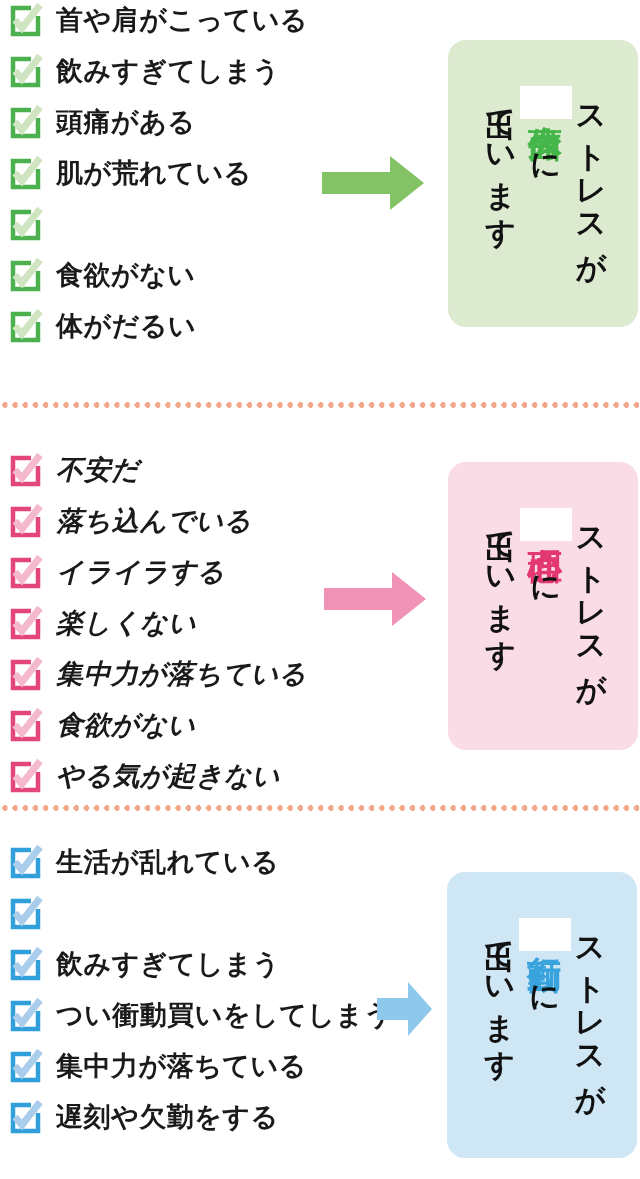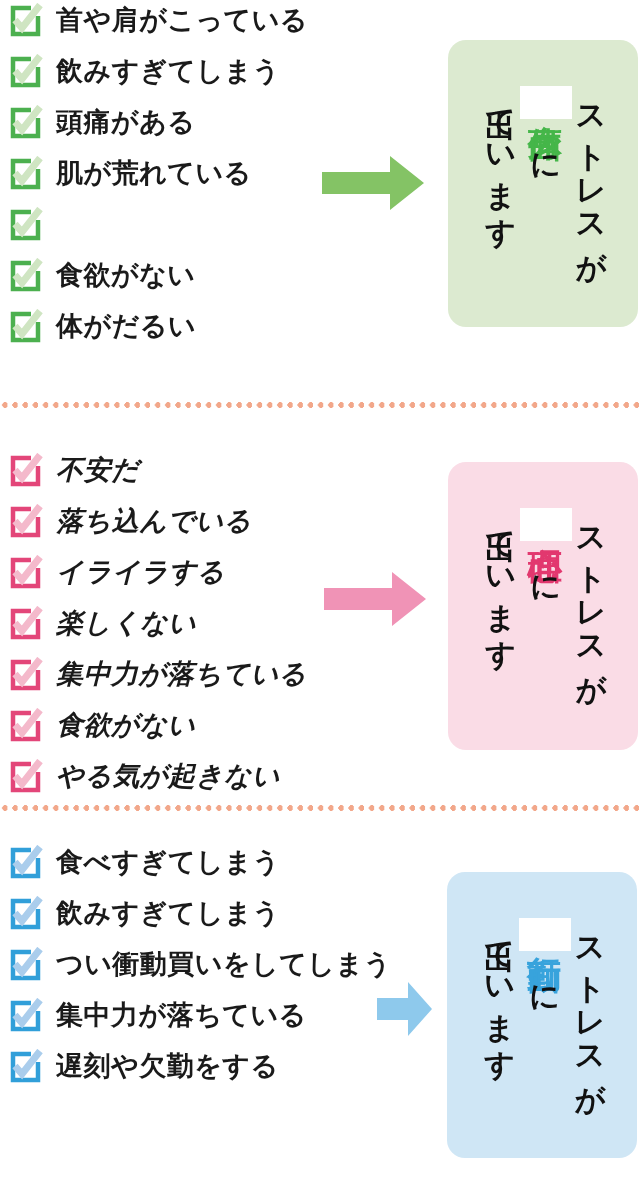--- a/index.html
+++ b/index.html
@@ -183,21 +183,27 @@
   <div class="sep sep-1" style="--dot: #f2a78a;"></div>
 
   
   <div class="section" style="--outline: #319fd9; --check: #aacdec; --arrow: #8ec9ec; --boxbg: #cfe6f5; --hl: #38a3dc;">
     <div class="list list-2">
       <div class="row">
         <svg class="cb" viewBox="0 0 36 36">
             <path class="cb-box" d="M24 5 H6 V31 H31 V13"></path>
             <path class="cb-check" d="M8 17 L15 25 L33 2"></path>
           </svg>
-        <span class="label">食べすぎてしまう</span>
+        <span class="label">生活が乱れている</span>
+      </div>
+      <div class="row">
+        <svg class="cb" viewBox="0 0 36 36">
+            <path class="cb-box" d="M24 5 H6 V31 H31 V13"></path>
+            <path class="cb-check" d="M8 17 L15 25 L33 2"></path>
+          </svg>
       </div>
       <div class="row">
         <svg class="cb" viewBox="0 0 36 36">
             <path class="cb-box" d="M24 5 H6 V31 H31 V13"></path>
             <path class="cb-check" d="M8 17 L15 25 L33 2"></path>
           </svg>
         <span class="label">飲みすぎてしまう</span>
       </div>
       <div class="row">
         <svg class="cb" viewBox="0 0 36 36">

